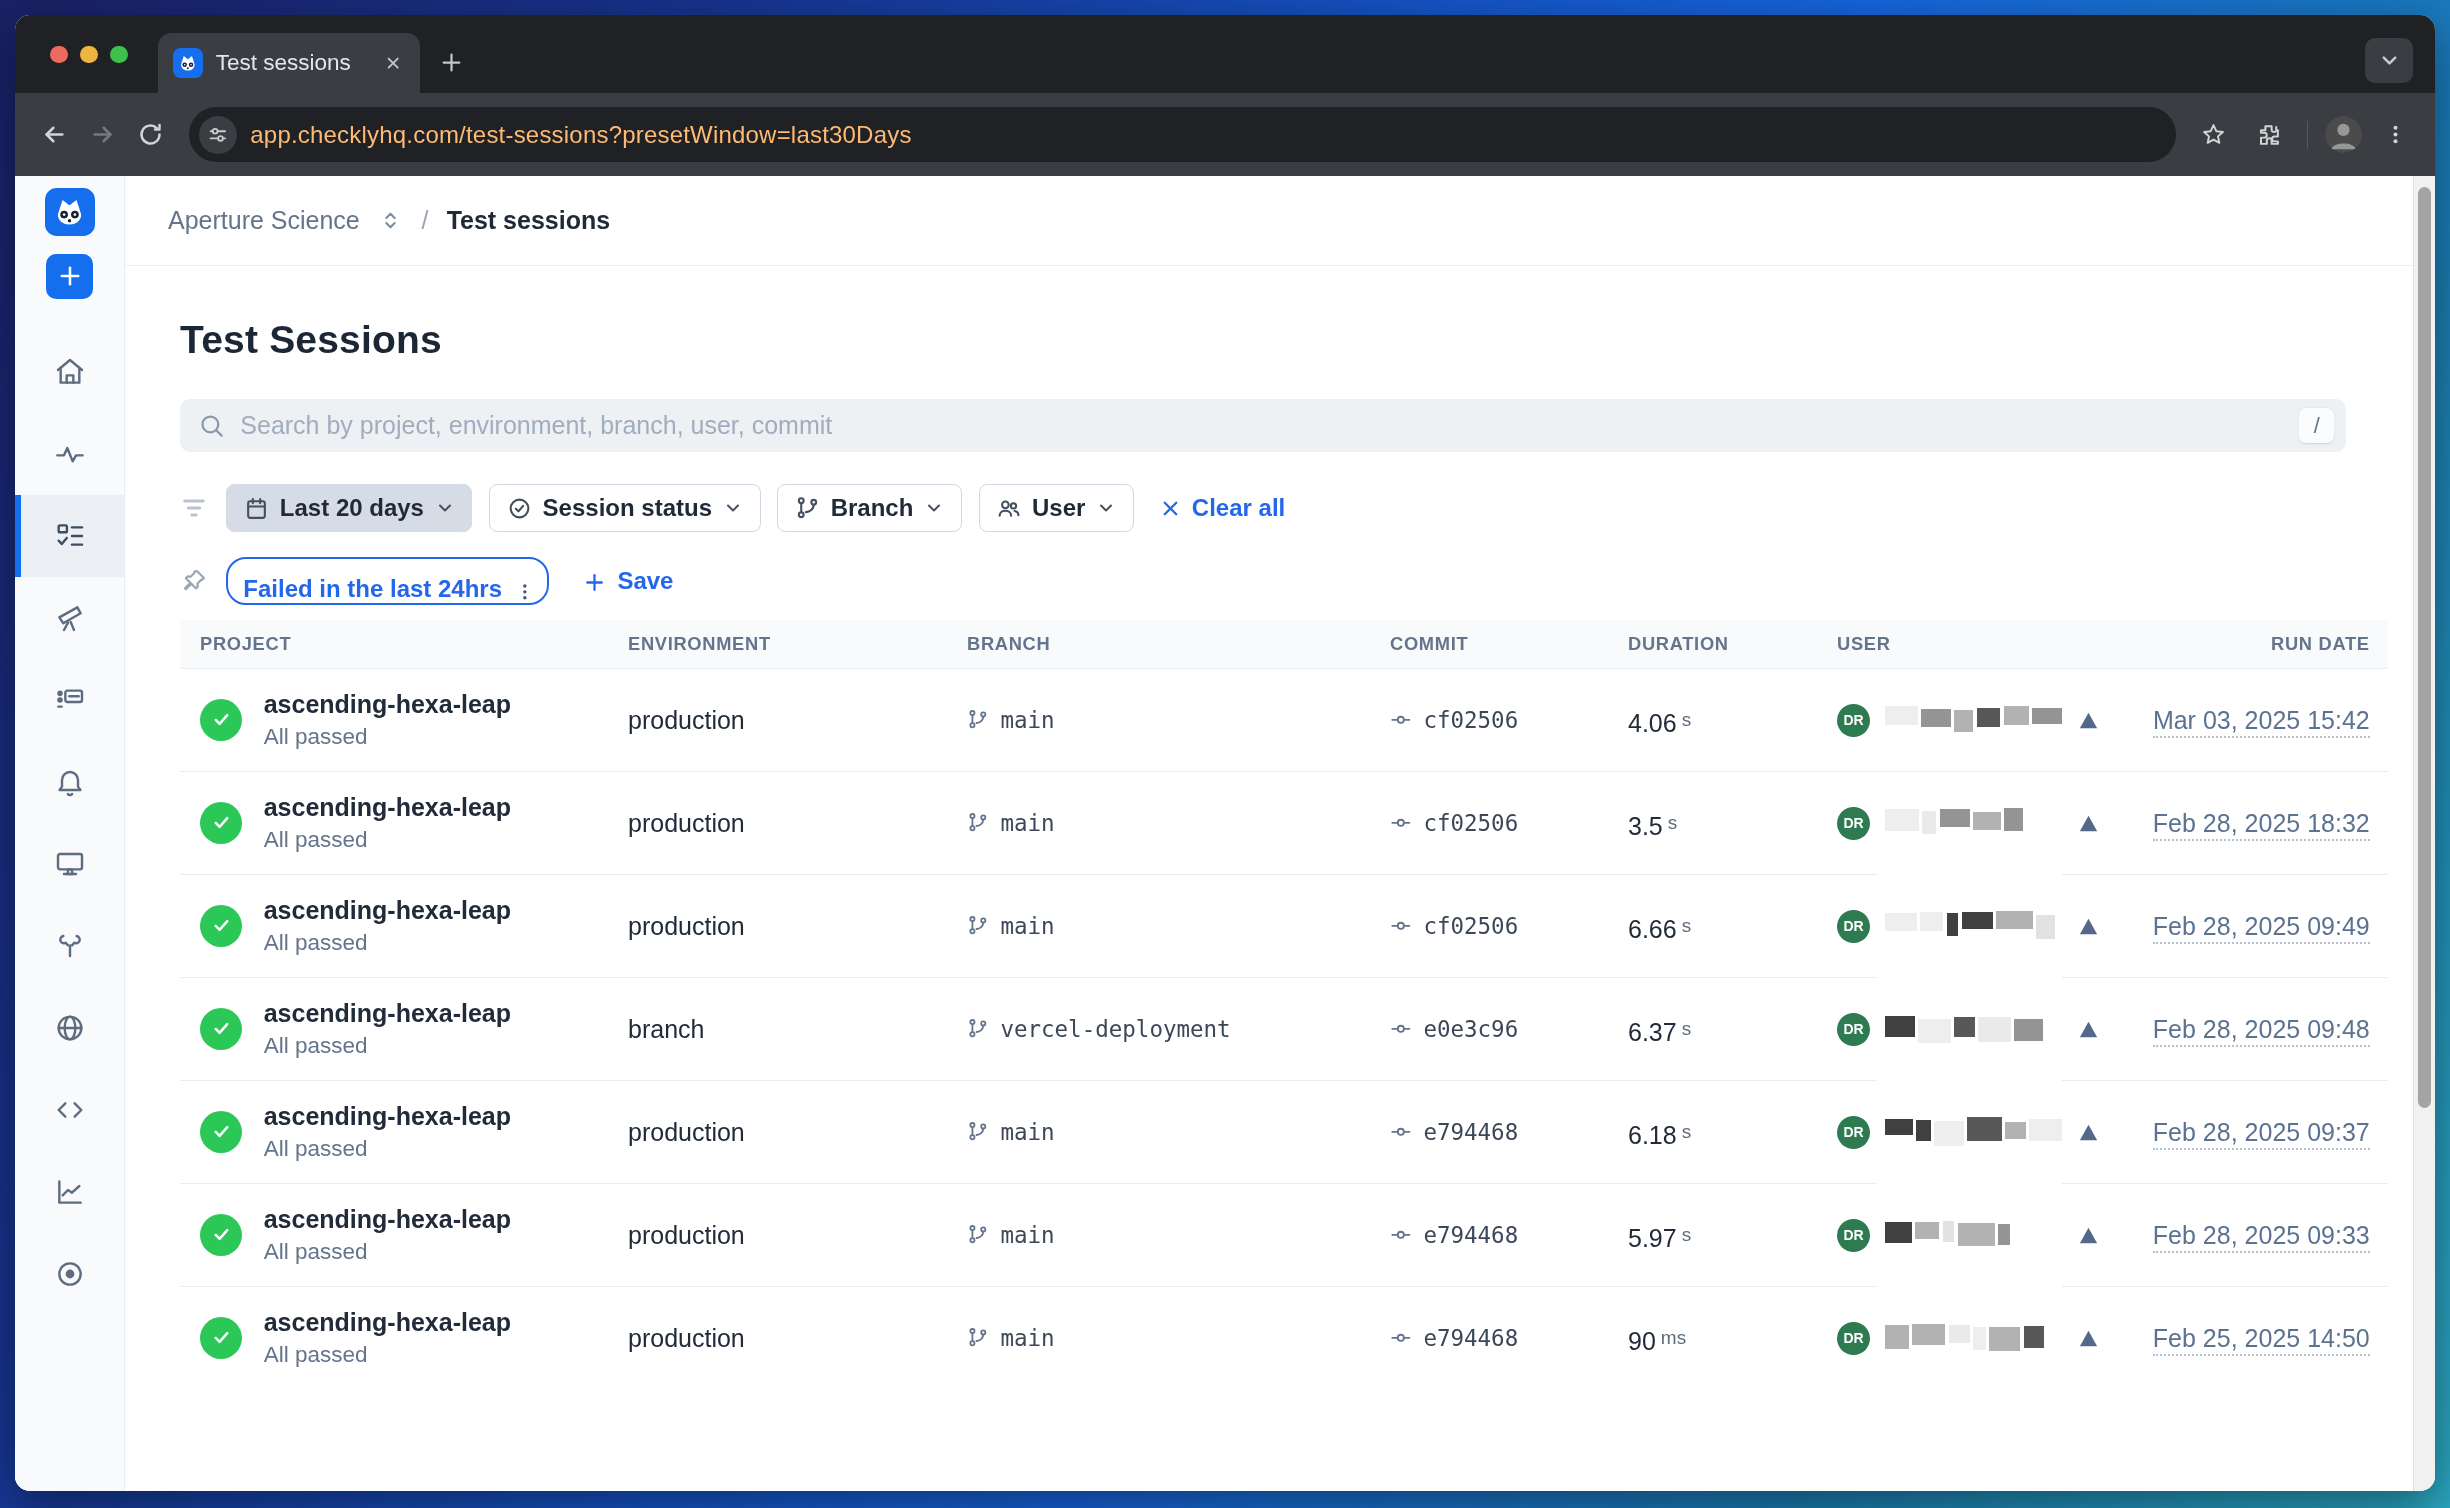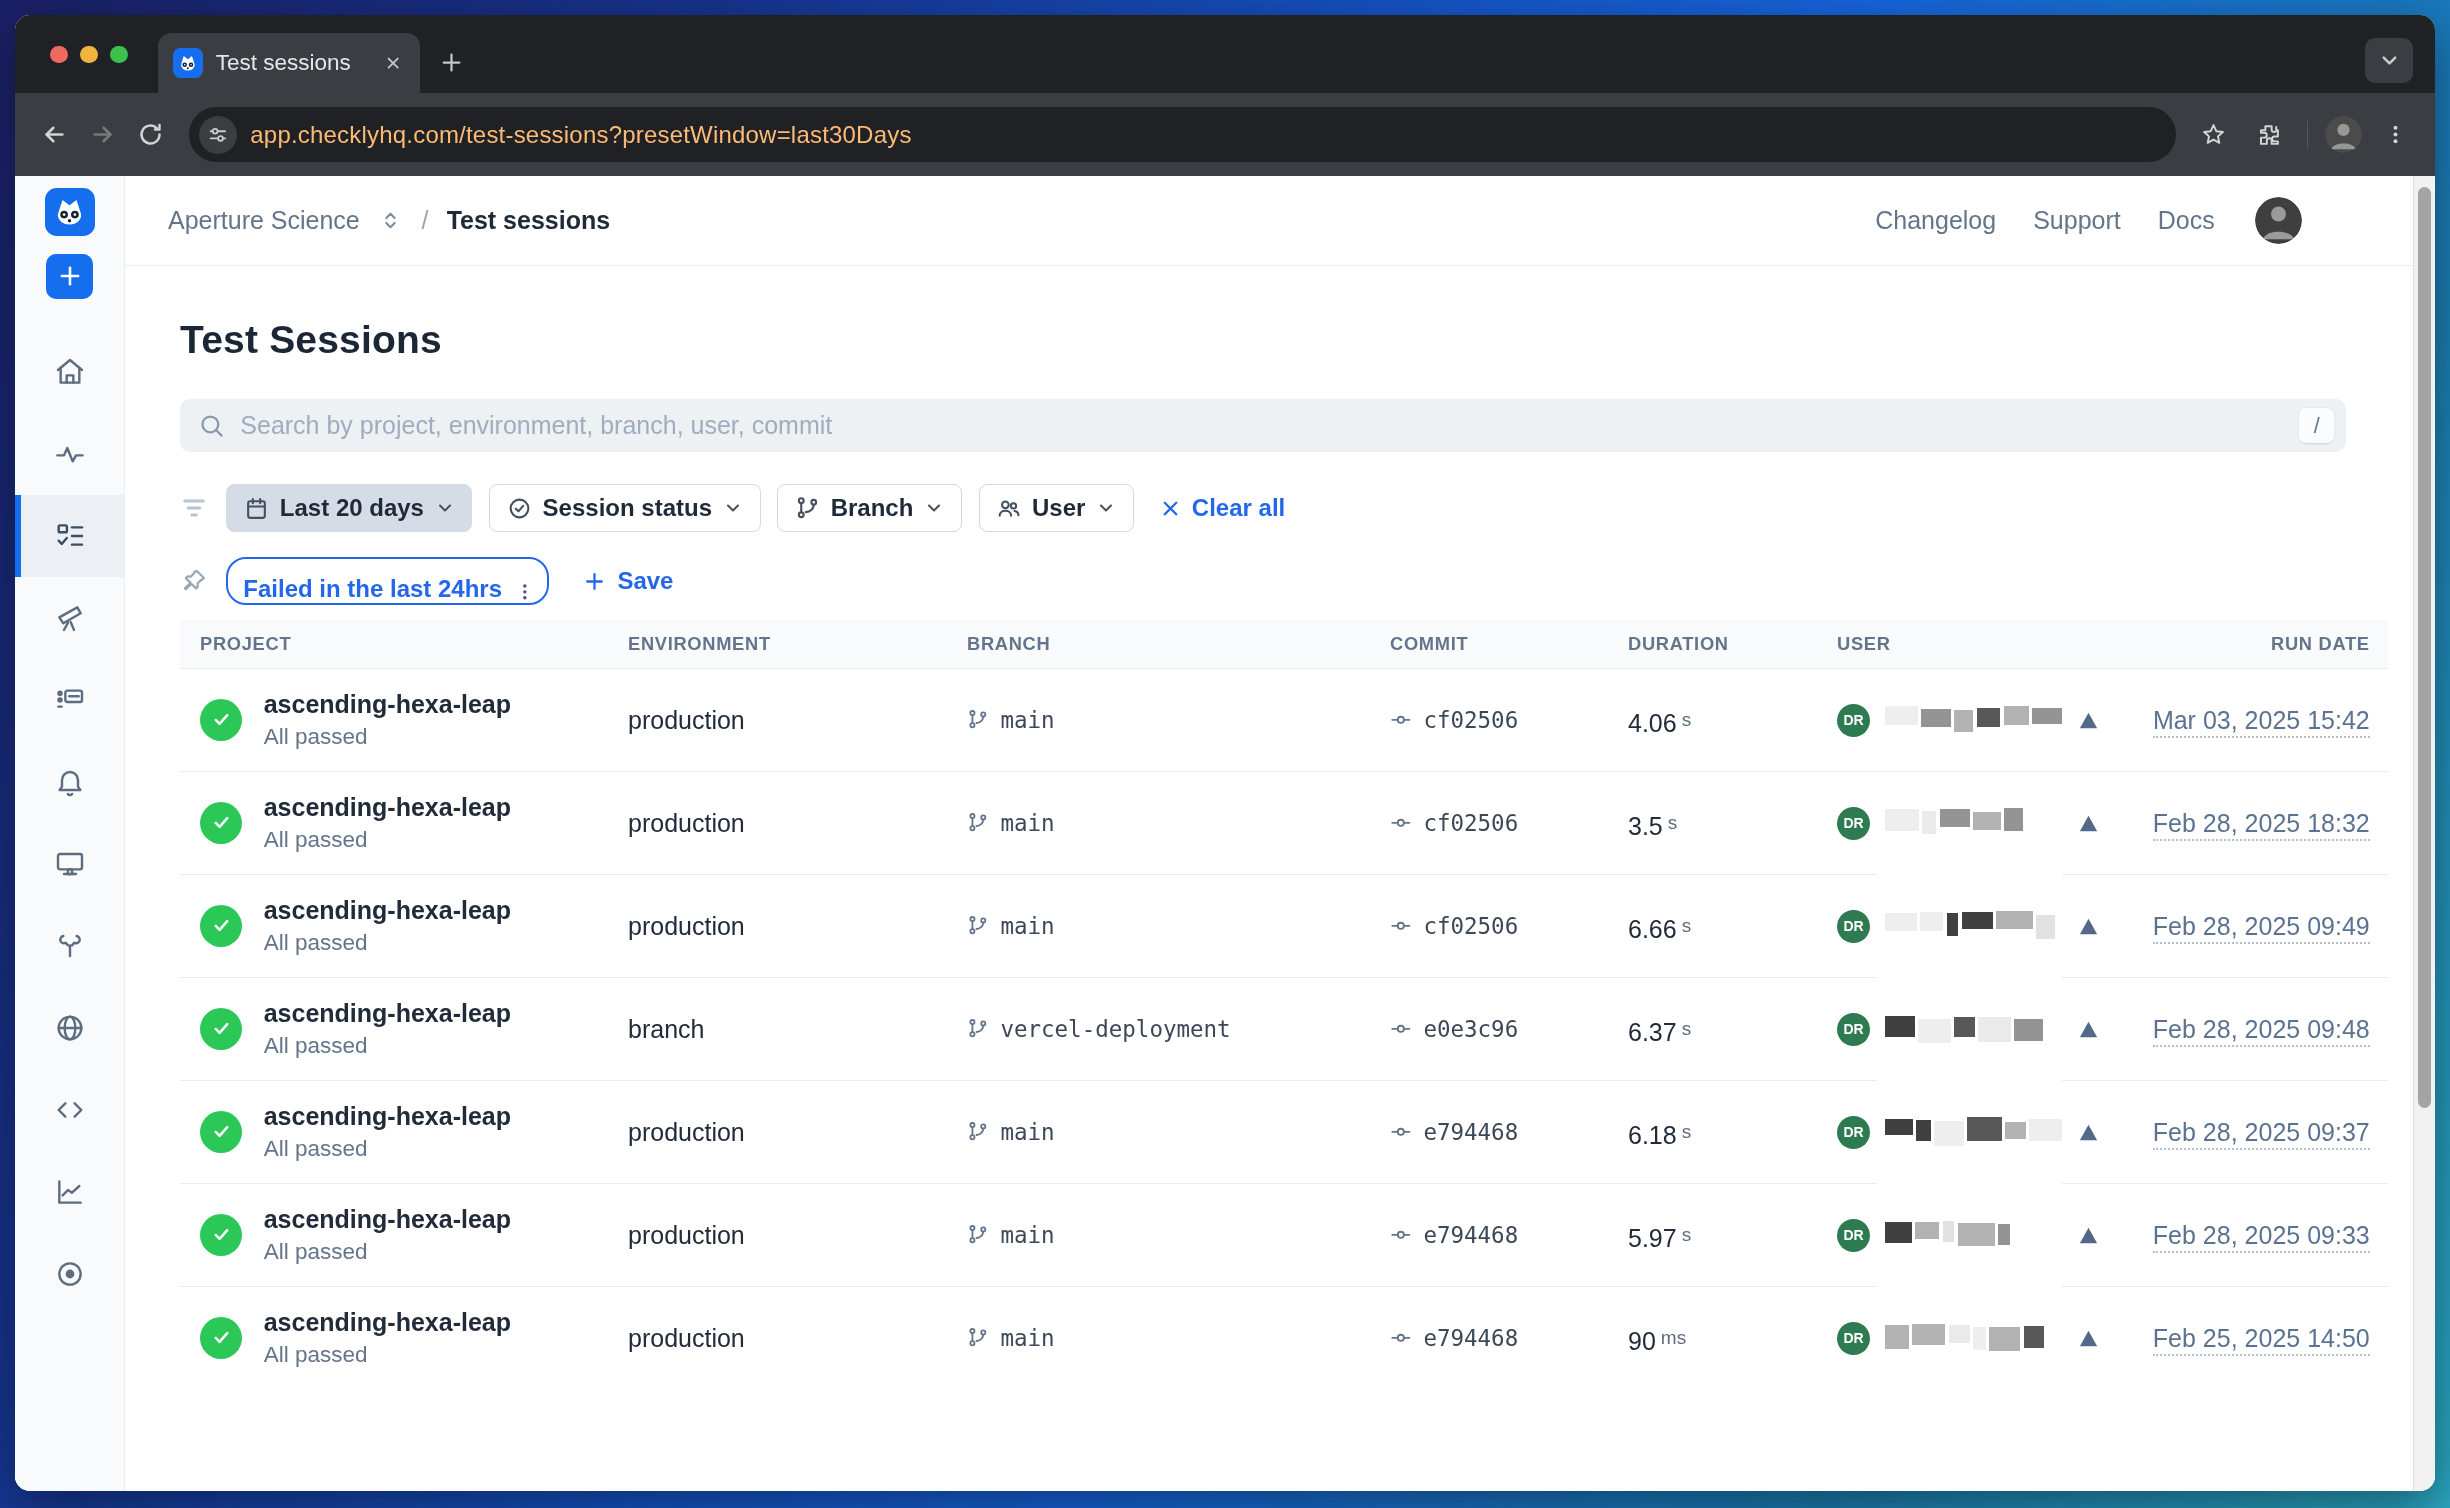--- a/index.html
+++ b/index.html
@@ -77,21 +77,21 @@
   .fbtn { height:48px; border-radius:8.3px; display:flex; align-items:center; gap:10.8px; padding:0 16.7px; font-size:24px; font-weight:600; color:#1f2937; background:#fff; border:1.7px solid #cfd8e3; }
   .fbtn .fb-ic { color:#44505f; }
   .fbtn .chev { color:#44505f; }
   .fbtn.active-filter { background:#d6dce5; border-color:#d6dce5; }
   .clear-all { display:flex; align-items:center; gap:10px; color:#2467eb; font-size:24px; font-weight:600; margin-left:8.3px; }
   
   .saved-row { margin-top:25px; display:flex; align-items:center; gap:18.3px; }
   .pin { color:#9aa7b6; }
   .saved-chip { height:48px; border:2.5px solid #2467eb; border-radius:20px; display:flex; align-items:flex-end; gap:11.7px; padding:0 11.7px 0 15px; color:#2467eb; font-size:24px; font-weight:600; }
   .kebab { color:#44567a; }
-  .save-link { display:flex; align-items:center; gap:10px; color:#2467eb; font-size:24px; font-weight:600; margin-left:15px; }
+  .save-link { display:flex; align-items:flex-end; gap:10px; color:#2467eb; font-size:24px; font-weight:600; margin-left:15px; }
   
   .list-meta { margin-top:55px; display:flex; align-items:flex-end; justify-content:space-between; margin-right:42px; }
   .showing { font-size:24px; color:#64748b; }
   .pager { display:flex; }
   .pg-btn { width:52px; height:45px; border:1.7px solid #e1e7ee; background:#fff; display:flex; align-items:center; justify-content:center; color:#8894a3; }
   .pg-prev { border-radius:8.3px 0 0 8.3px; border-right-width:0.8px; }
   .pg-next { border-radius:0 8.3px 8.3px 0; border-left-width:0.8px; }
   
   .table { margin-top:15px; position:relative; }
   .thead, .trow { display:grid; grid-template-columns:428px 339px 423px 238px 209px 308px 1fr; padding:0 18.3px 0 20px; align-items:center; }
@@ -351,32 +351,20 @@
         <div class="crumbs">
           <span class="team">Aperture Science</span>
           <span class="updown">
             <svg width="25" height="25" viewBox="0 0 24 24" stroke="currentColor" stroke-width="2" fill="none" stroke-linecap="round" stroke-linejoin="round">
                 <polyline points="8 9.5 12 5.5 16 9.5"></polyline>
                 <polyline points="8 14.5 12 18.5 16 14.5"></polyline>
               </svg>
           </span>
           <span class="crumb-sep">/</span>
           <span class="crumb-page">Test sessions</span>
-        </div>
-        <div class="hdr-links">
-          <span>Changelog</span>
-          <span>Support</span>
-          <span>Docs</span>
-          <span class="avatar-lg">
-            <svg width="47" height="47" viewBox="0 0 40 40">
-                <circle cx="20" cy="20" r="20" fill="#3f3f3f"></circle>
-                <circle cx="20" cy="14.5" r="6.4" fill="#9a9a9a"></circle>
-                <path d="M7 36c1.5-8.5 24.5-8.5 26 0z" fill="#9a9a9a"></path>
-              </svg>
-          </span>
         </div>
       </div>
 
       <div class="content">
         <h1 class="page-title">Test Sessions</h1>
 
         <div class="search">
           <span style="color:#8a99ac">
             <svg width="27" height="27" viewBox="0 0 24 24" stroke="currentColor" stroke-width="2" fill="none" stroke-linecap="round">
                 <circle cx="11" cy="11" r="7"></circle>

